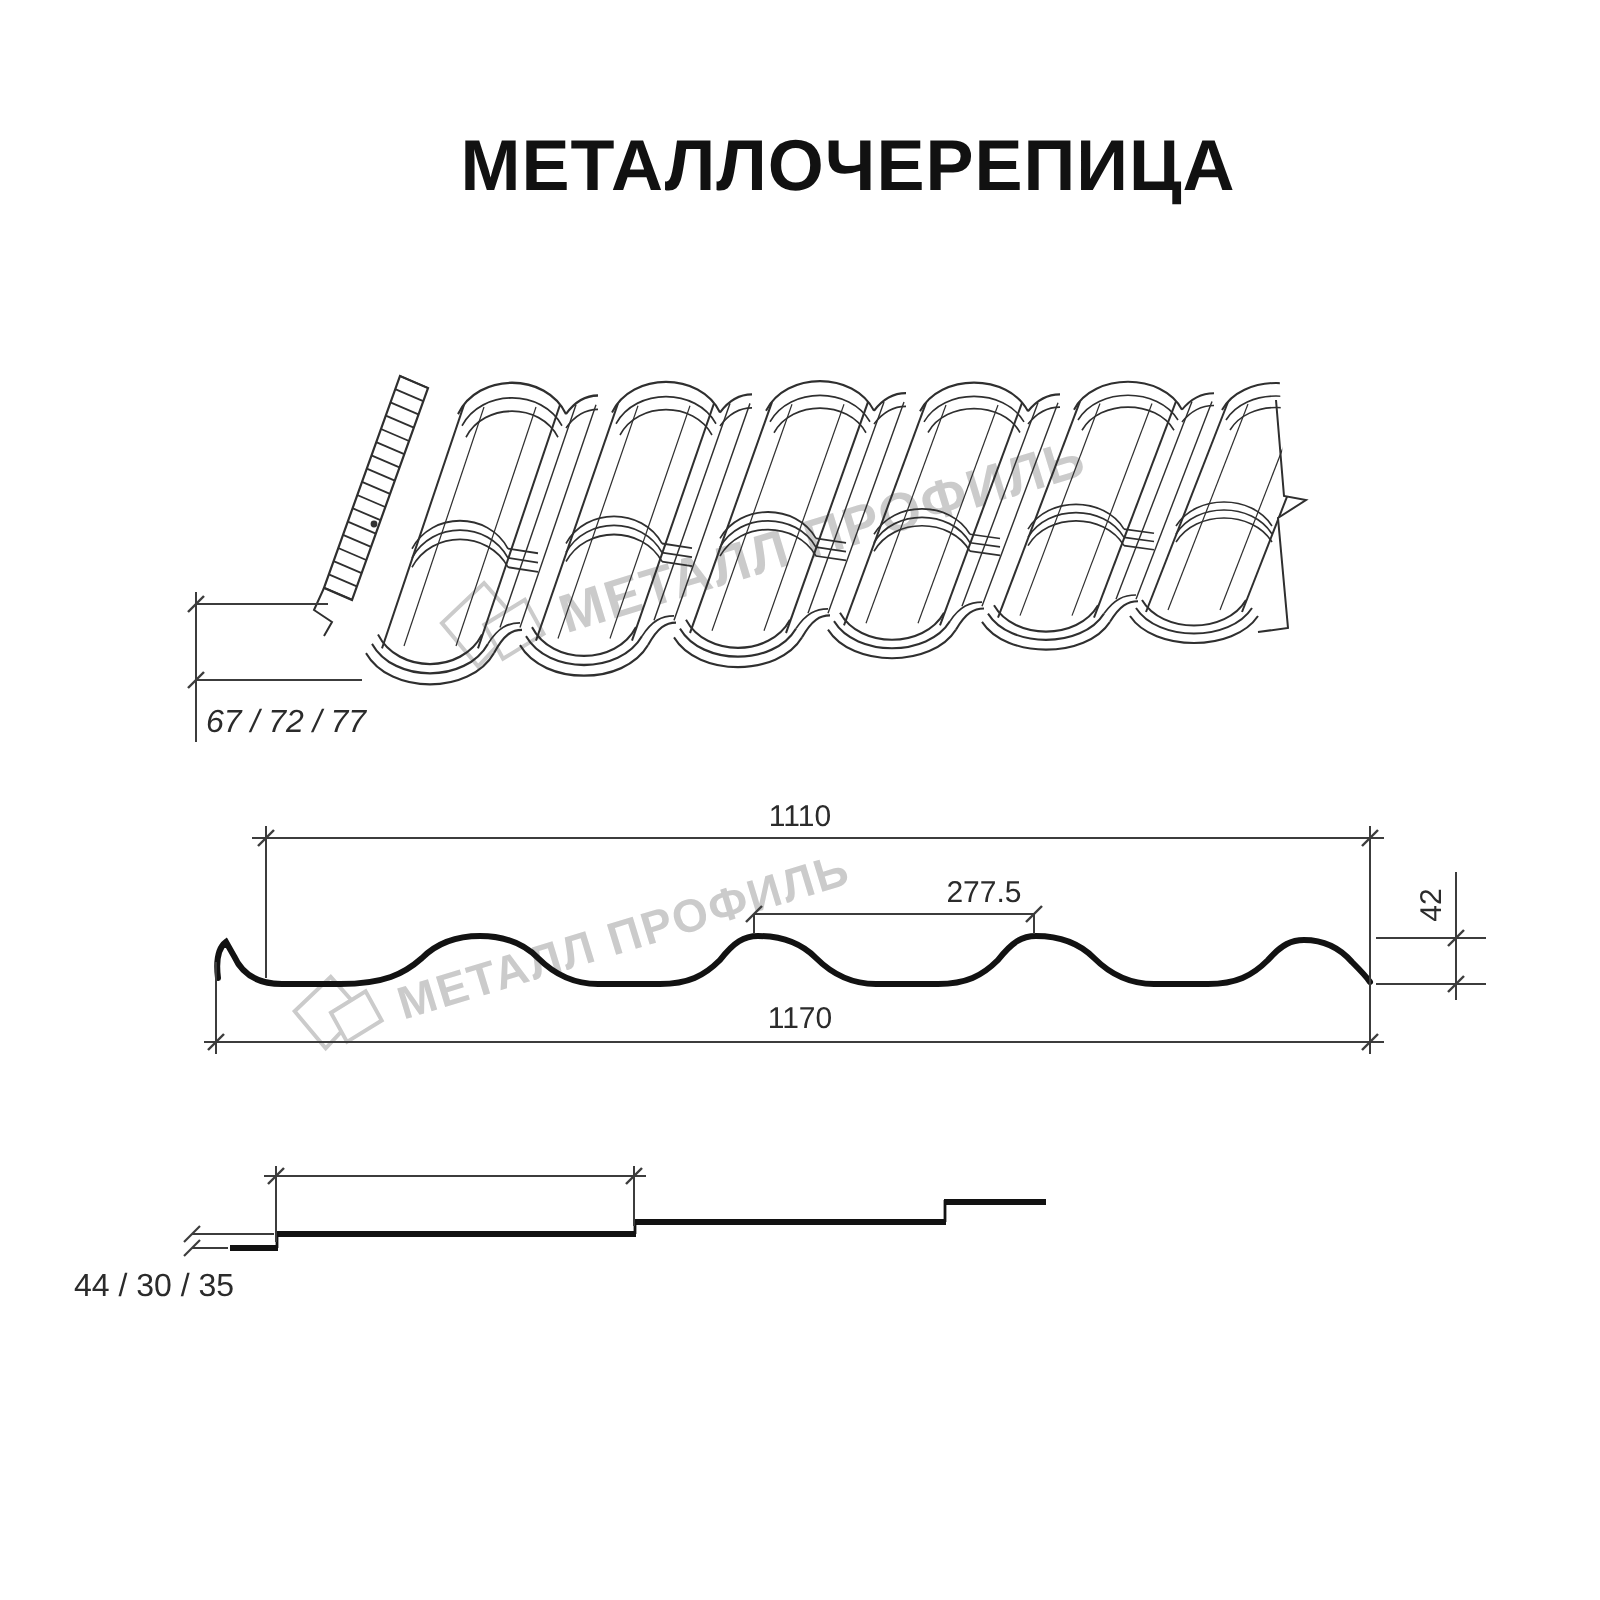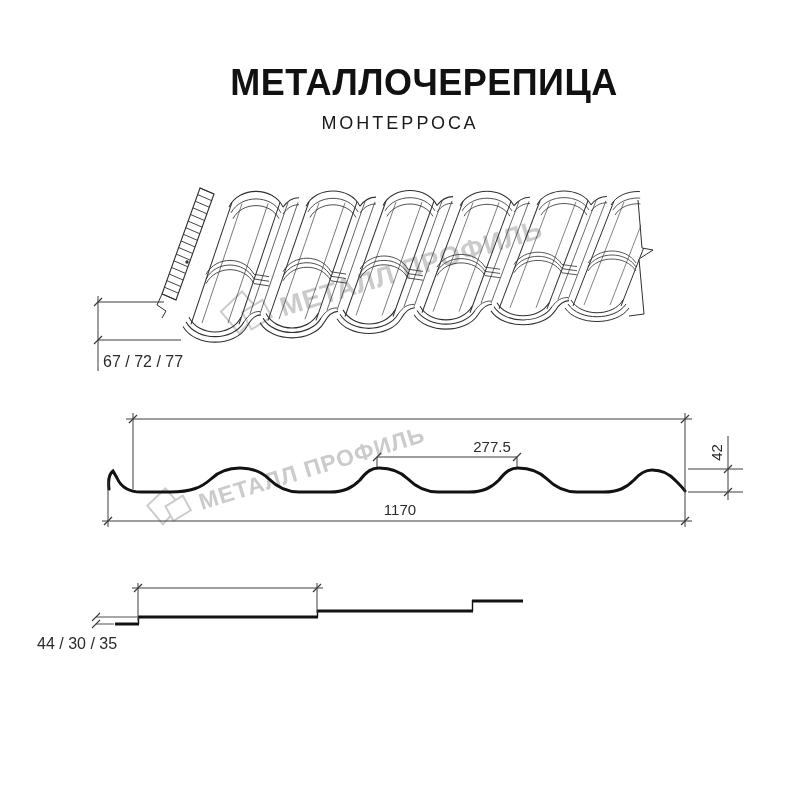--- a/index.html
+++ b/index.html
@@ -179,23 +179,23 @@
         <path d="M317,583 L317,613"></path>
         <path d="M96,617 L137,617" stroke-width="0.9"></path>
         <path d="M96,624 L114,624" stroke-width="0.9"></path>
         <path d="M92,621 L100,613" stroke-width="1.1"></path>
         <path d="M92,628 L100,620" stroke-width="1.1"></path>
       </g>
     </g>
   </svg>
 
   <div class="abs title layer-labels">МЕТАЛЛОЧЕРЕПИЦА</div>
-  <div class="abs subtitle layer-labels">МОНТЕРРОСА</div>
-
-  <div class="abs dim layer-labels" style="left:103px;top:353px;">67 / 72 / 77</div>
-
+
+  <div class="abs dim layer-labels" style="left:103px;top:353px;font-style:italic;">67 / 72 / 77</div>
+
+  <div class="abs dim center layer-labels" style="left:300px;top:400px;width:200px;font-size:15px;">1110</div>
   <div class="abs dim center layer-labels" style="left:397px;top:438px;width:100px;font-size:15px;padding-left:45px;">277.5</div>
   <div class="abs dim center rot90 layer-labels" style="left:699px;top:444px;width:34px;font-size:15px;">42</div>
   <div class="abs dim center layer-labels" style="left:300px;top:501px;width:200px;font-size:15px;">1170</div>
 
   <div class="abs dim layer-labels" style="left:37px;top:635px;">44 / 30 / 35</div>
 
 </div>
 
 </body></html>

